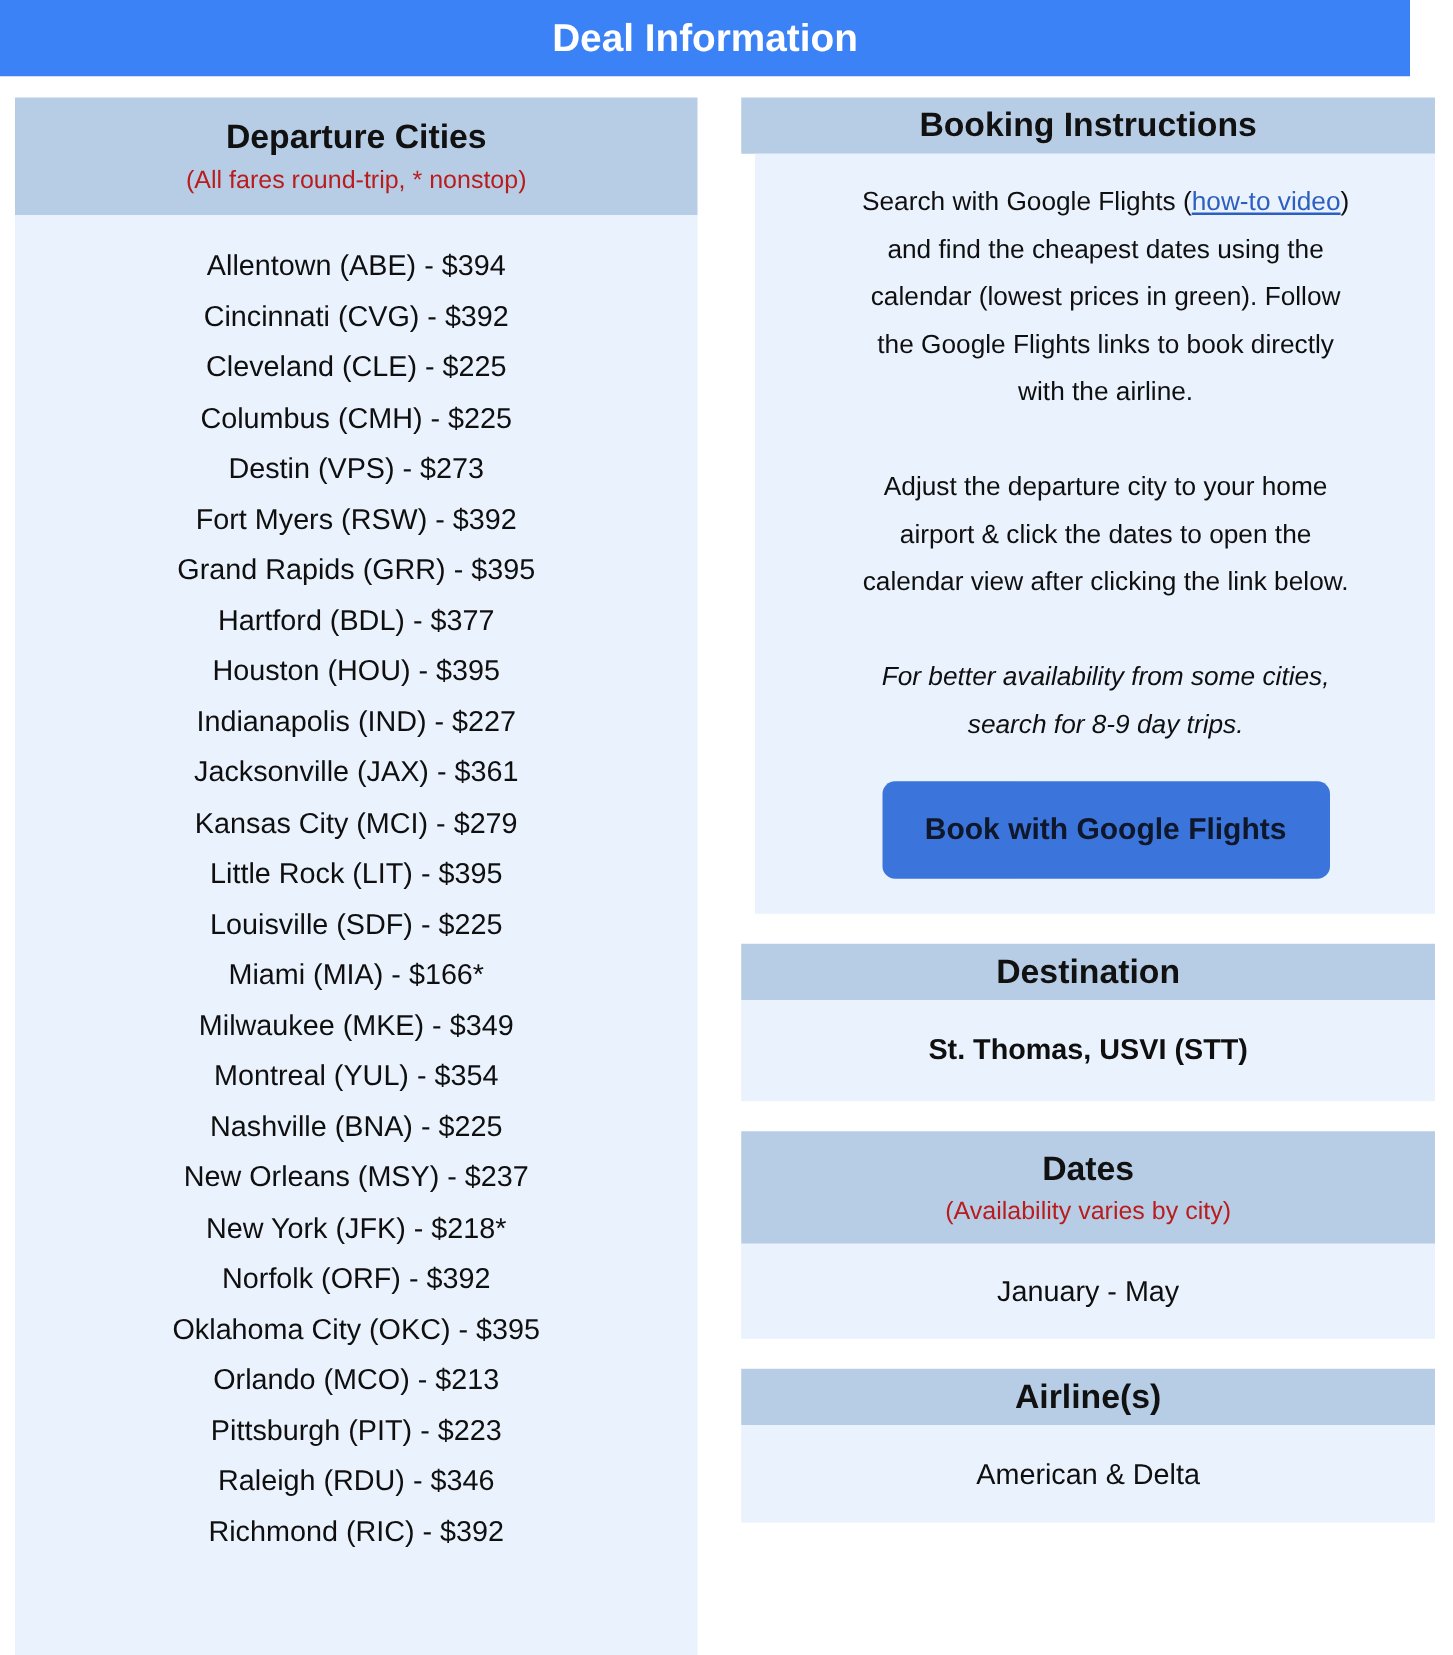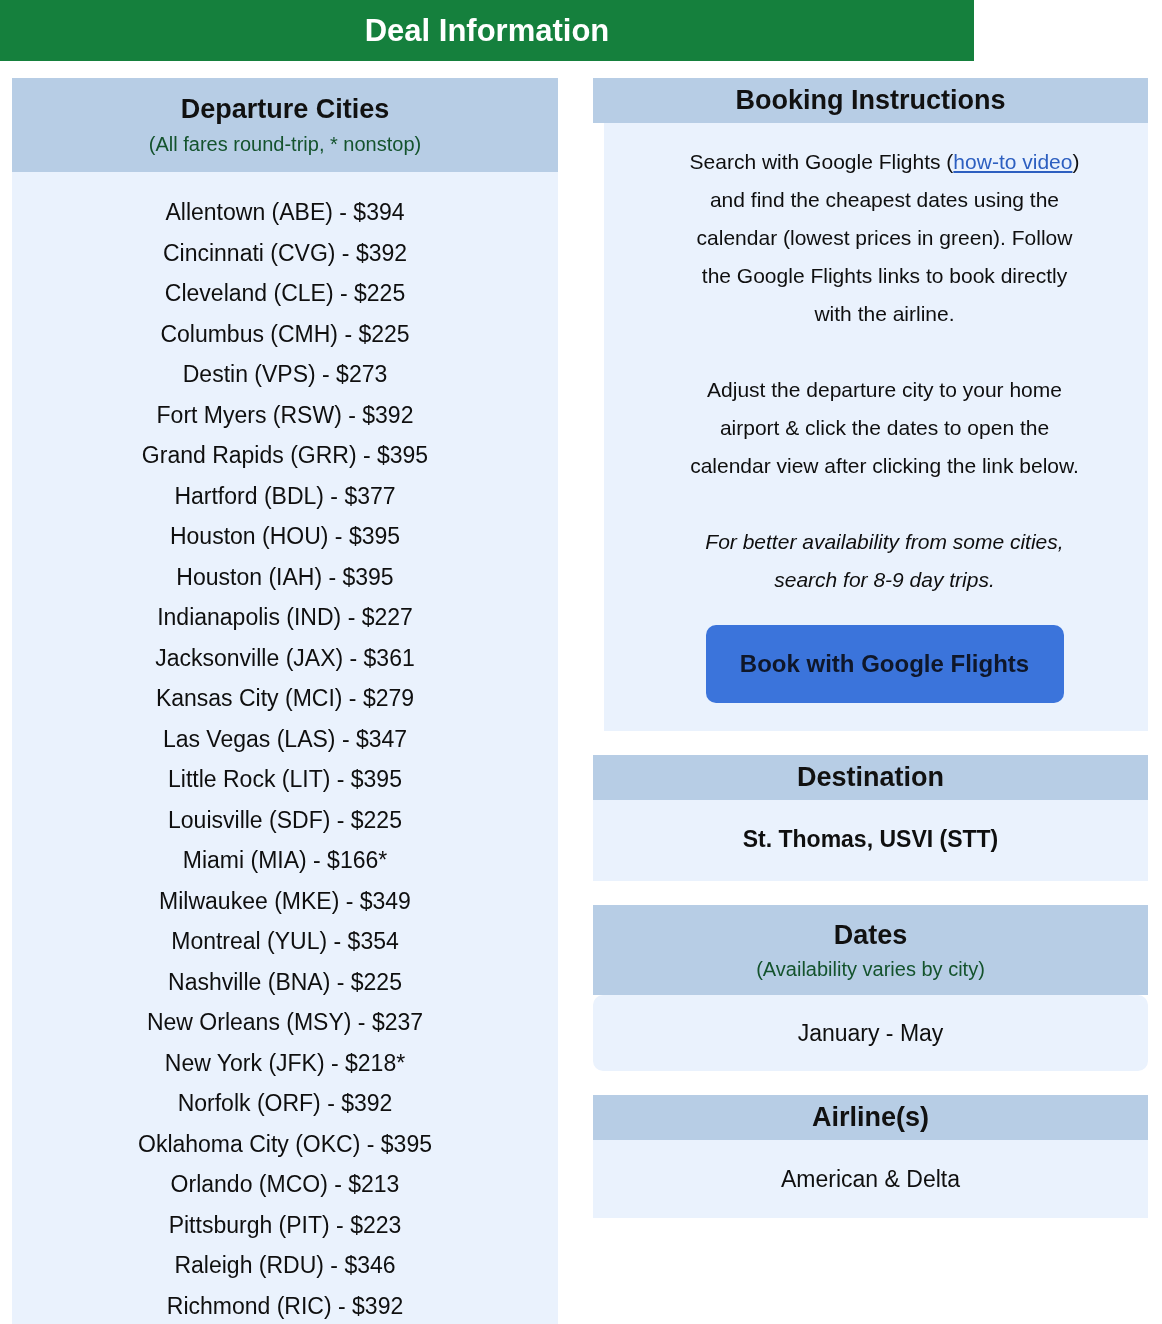--- a/index.html
+++ b/index.html
@@ -3,39 +3,39 @@
 <meta charset="utf-8">
 <style>
   * { margin: 0; padding: 0; box-sizing: border-box; }
   html, body { background: #ffffff; }
   body {
     width: 1162px; height: 1324px; overflow: hidden; position: relative;
     font-family: "Liberation Sans", sans-serif;
     color: #0f0f0f;
   }
   .banner {
-    width: 974px; height: 61px; background: #15803d;
+    width: 1128px; height: 61px; background: #3b82f6;
     text-align: center;
   }
   .banner h1 {
     font-size: 31px; font-weight: bold; color: #ffffff; line-height: 61px;
   }
   .columns {
     position: absolute; top: 78px; left: 12px;
     display: flex; gap: 35px; align-items: flex-start;
   }
   .panel-header {
     background: #B7CDE5; text-align: center;
   }
   .panel-header .title {
     font-size: 27px; font-weight: bold; color: #111;
   }
   .panel-header.single .title { line-height: 45px; }
   .panel-header .subtitle {
-    font-size: 20px; font-weight: normal; color: #14532d; line-height: 32px;
+    font-size: 20px; font-weight: normal; color: #b91c1c; line-height: 32px;
   }
   .panel-body { background: #EAF2FD; }
 
   
   .left-panel { width: 546px; height: 1246px; display: flex; flex-direction: column; }
   .left-panel .panel-header { padding: 12px 0 12px 0; }
   .left-panel .panel-header .title { line-height: 38px; }
   .left-panel .panel-body {
     flex: 1; overflow: hidden; padding-top: 20px; text-align: center;
   }
@@ -57,21 +57,21 @@
     font-family: "Liberation Sans", sans-serif;
     font-size: 24px; font-weight: bold; color: #0f172a; line-height: 78px;
     text-align: center;
   }
   .value-body { text-align: center; }
   .value-body .value { font-size: 23px; line-height: 28px; }
   .dest-body { padding: 25px 0 28px 0; }
   .dest-body .value { font-weight: bold; }
   .dates-header { padding: 12px 0 10px 0; }
   .dates-header .title { line-height: 36px; }
-  .dates-body { padding: 24px 0 24px 0; border-radius: 10px; }
+  .dates-body { padding: 24px 0 24px 0; }
   .air-body { padding: 25px 0 25px 0; }
 </style>
 </head>
 <body>
 
 <header class="banner">
   <h1>Deal Information</h1>
 </header>
 
 <div class="columns">
@@ -84,25 +84,23 @@
     <div class="panel-body">
         <div class="city-row">Allentown (ABE) - $394</div>
         <div class="city-row">Cincinnati (CVG) - $392</div>
         <div class="city-row">Cleveland (CLE) - $225</div>
         <div class="city-row">Columbus (CMH) - $225</div>
         <div class="city-row">Destin (VPS) - $273</div>
         <div class="city-row">Fort Myers (RSW) - $392</div>
         <div class="city-row">Grand Rapids (GRR) - $395</div>
         <div class="city-row">Hartford (BDL) - $377</div>
         <div class="city-row">Houston (HOU) - $395</div>
-        <div class="city-row">Houston (IAH) - $395</div>
         <div class="city-row">Indianapolis (IND) - $227</div>
         <div class="city-row">Jacksonville (JAX) - $361</div>
         <div class="city-row">Kansas City (MCI) - $279</div>
-        <div class="city-row">Las Vegas (LAS) - $347</div>
         <div class="city-row">Little Rock (LIT) - $395</div>
         <div class="city-row">Louisville (SDF) - $225</div>
         <div class="city-row">Miami (MIA) - $166*</div>
         <div class="city-row">Milwaukee (MKE) - $349</div>
         <div class="city-row">Montreal (YUL) - $354</div>
         <div class="city-row">Nashville (BNA) - $225</div>
         <div class="city-row">New Orleans (MSY) - $237</div>
         <div class="city-row">New York (JFK) - $218*</div>
         <div class="city-row">Norfolk (ORF) - $392</div>
         <div class="city-row">Oklahoma City (OKC) - $395</div>

